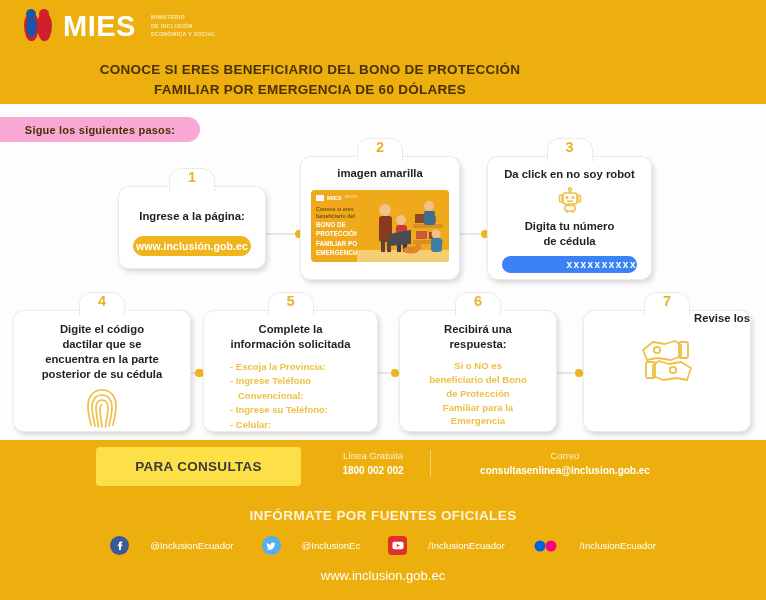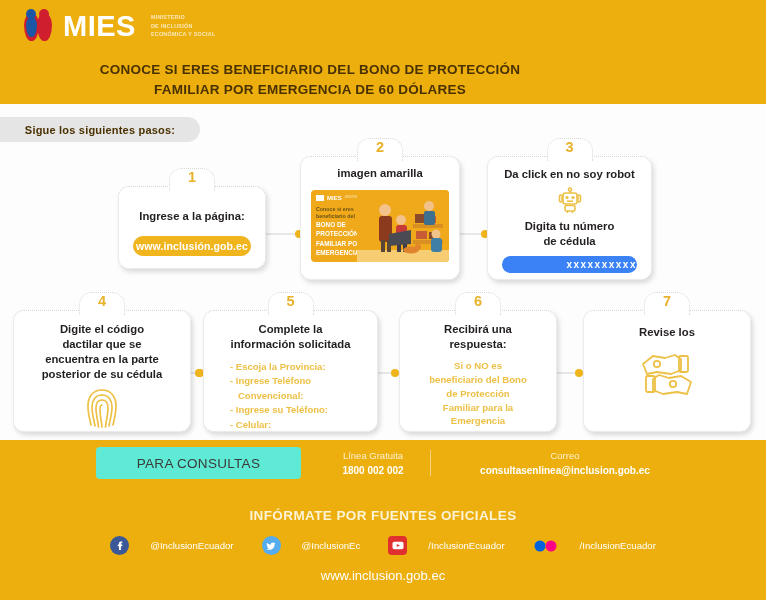--- a/index.html
+++ b/index.html
@@ -36,21 +36,21 @@
     margin-left: 6px; font-weight: bold; }
 
   .title { position: absolute; left: 0; top: 60px; width: 620px; text-align: center;
     color: #4a3100; font-size: 13.5px; font-weight: bold; line-height: 1.45; letter-spacing: 0.25px; }
 
   
   .body-white { position: absolute; left: 0; top: 104px; width: 766px; height: 336px;
     background: #fdfdfd; }
 
   .steps-pill { position: absolute; left: 0px; top: 117px; width: 200px; height: 25px;
-    background: #e5e5e5; border-radius: 0 14px 14px 0;
+    background: #f9a8d4; border-radius: 0 14px 14px 0;
     display: flex; align-items: center; justify-content: center;
     color: #4a3100; font-size: 11px; font-weight: bold; letter-spacing: .2px; }
 
   
   .card { position: absolute; background: #ffffff; border: 1.2px dotted #d7d7d7;
     border-radius: 11px; box-shadow: 2px 3px 5px rgba(0,0,0,0.14); }
   .tab { position: absolute; top: -19px; left: 50%; transform: translateX(-50%);
     width: 46px; height: 23px; background: #ffffff;
     border: 1.2px dotted #d7d7d7; border-bottom: none;
     border-radius: 13px 13px 0 0;
@@ -84,23 +84,23 @@
   .thumb-mies .bars { width: 8px; height: 6px; background: #fff; }
   .thumb-mies .w { color:#fff; font-size: 6px; font-weight: bold; }
   .thumb-mies .t { color:#fae3ae; font-size: 2.6px; line-height: 1.25; }
   .thumb-txt { position: absolute; left: 5px; top: 16px; width: 88px; }
   .thumb-txt .l1 { color: #6b5213; font-size: 5.3px; font-weight: bold; line-height: 1.32; }
   .thumb-txt .l2 { color: #ffffff; font-size: 6.4px; font-weight: bold; line-height: 1.3; margin-top: 1px; }
   .thumb-art { position: absolute; right: 0; top: 0; width: 92px; height: 72px; }
 
   
   .consult { position: absolute; left: 0; top: 440px; width: 766px; height: 48px; background: #ecaf0e; }
-  .consult-pill { position: absolute; left: 96px; top: 447px; width: 205px; height: 32px;
-    background: #5eead4; border-radius: 4px; display: flex; align-items: center; justify-content: center;
-    color: #3b3b3b; font-size: 13.5px; font-weight: normal; letter-spacing: .3px; }
+  .consult-pill { position: absolute; left: 96px; top: 447px; width: 205px; height: 39px;
+    background: #fde047; border-radius: 4px; display: flex; align-items: center; justify-content: center;
+    color: #3b3b3b; font-size: 13.5px; font-weight: bold; letter-spacing: .3px; }
   .consult-col { position: absolute; text-align: center; color: #ffffff; }
   .consult-col .lbl { font-size: 9.5px; color: #fdf0cd; line-height: 1.5; }
   .consult-col .val { font-size: 10px; font-weight: bold; color: #ffffff; line-height: 1.5; }
   .divider-v { position: absolute; top: 450px; width: 1px; height: 26px; background: #f6d27e; }
 
   
   .footer-title { position: absolute; left: 0; top: 508px; width: 766px; text-align: center;
     color: #fdf3d5; font-size: 13.5px; font-weight: bold; letter-spacing: .4px; }
   .socials { position: absolute; left: 0; top: 536px; width: 766px;
     display: flex; justify-content: center; align-items: center; gap: 28px; }
@@ -306,21 +306,21 @@
       <div>Familiar para la</div>
       <div>Emergencia</div>
     </div>
   </div>
 
   <div class="card" style="left:583px; top:310px; width:168px; height:122px;">
     <div class="tab">
       <span class="tab-num">7</span>
       <div class="tab-mask"></div>
     </div>
-    <div class="card-title" style="margin-top:14px;">
+    <div class="card-title" style="text-align:right;">
       <div>Revise los</div>
     </div>
     <div style="display:flex;justify-content:center;margin-top:8px;">
       <svg width="64" height="52" viewBox="0 0 64 52">
         <g fill="none" stroke="#edc046" stroke-width="1.8" stroke-linejoin="round" stroke-linecap="round">
 
           <path d="M8 16 L18 8 L30 10 L40 7 L46 11 L46 22 L36 26 L22 24 L12 26 Z"></path>
           <rect x="44" y="8" width="9" height="16" rx="1.5"></rect>
           <circle cx="22" cy="16" r="3.2"></circle>
 

